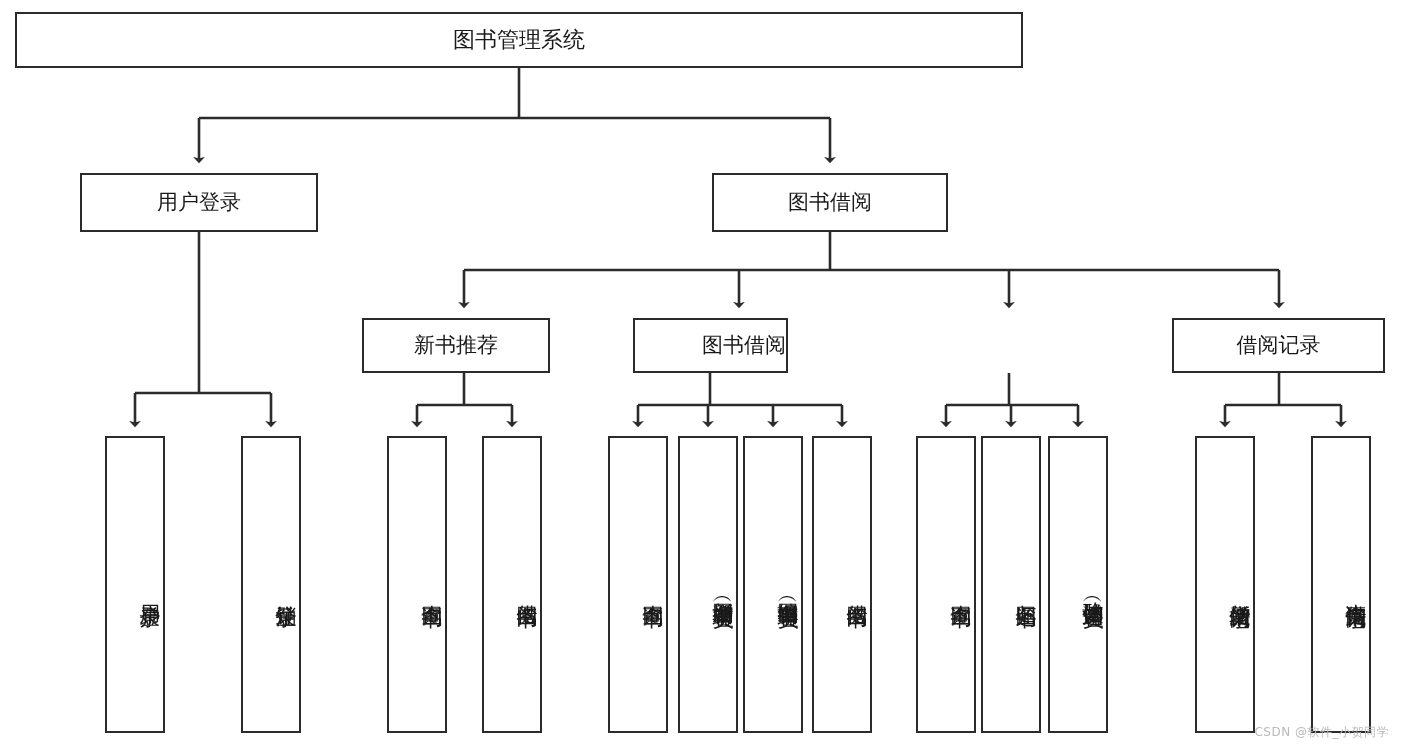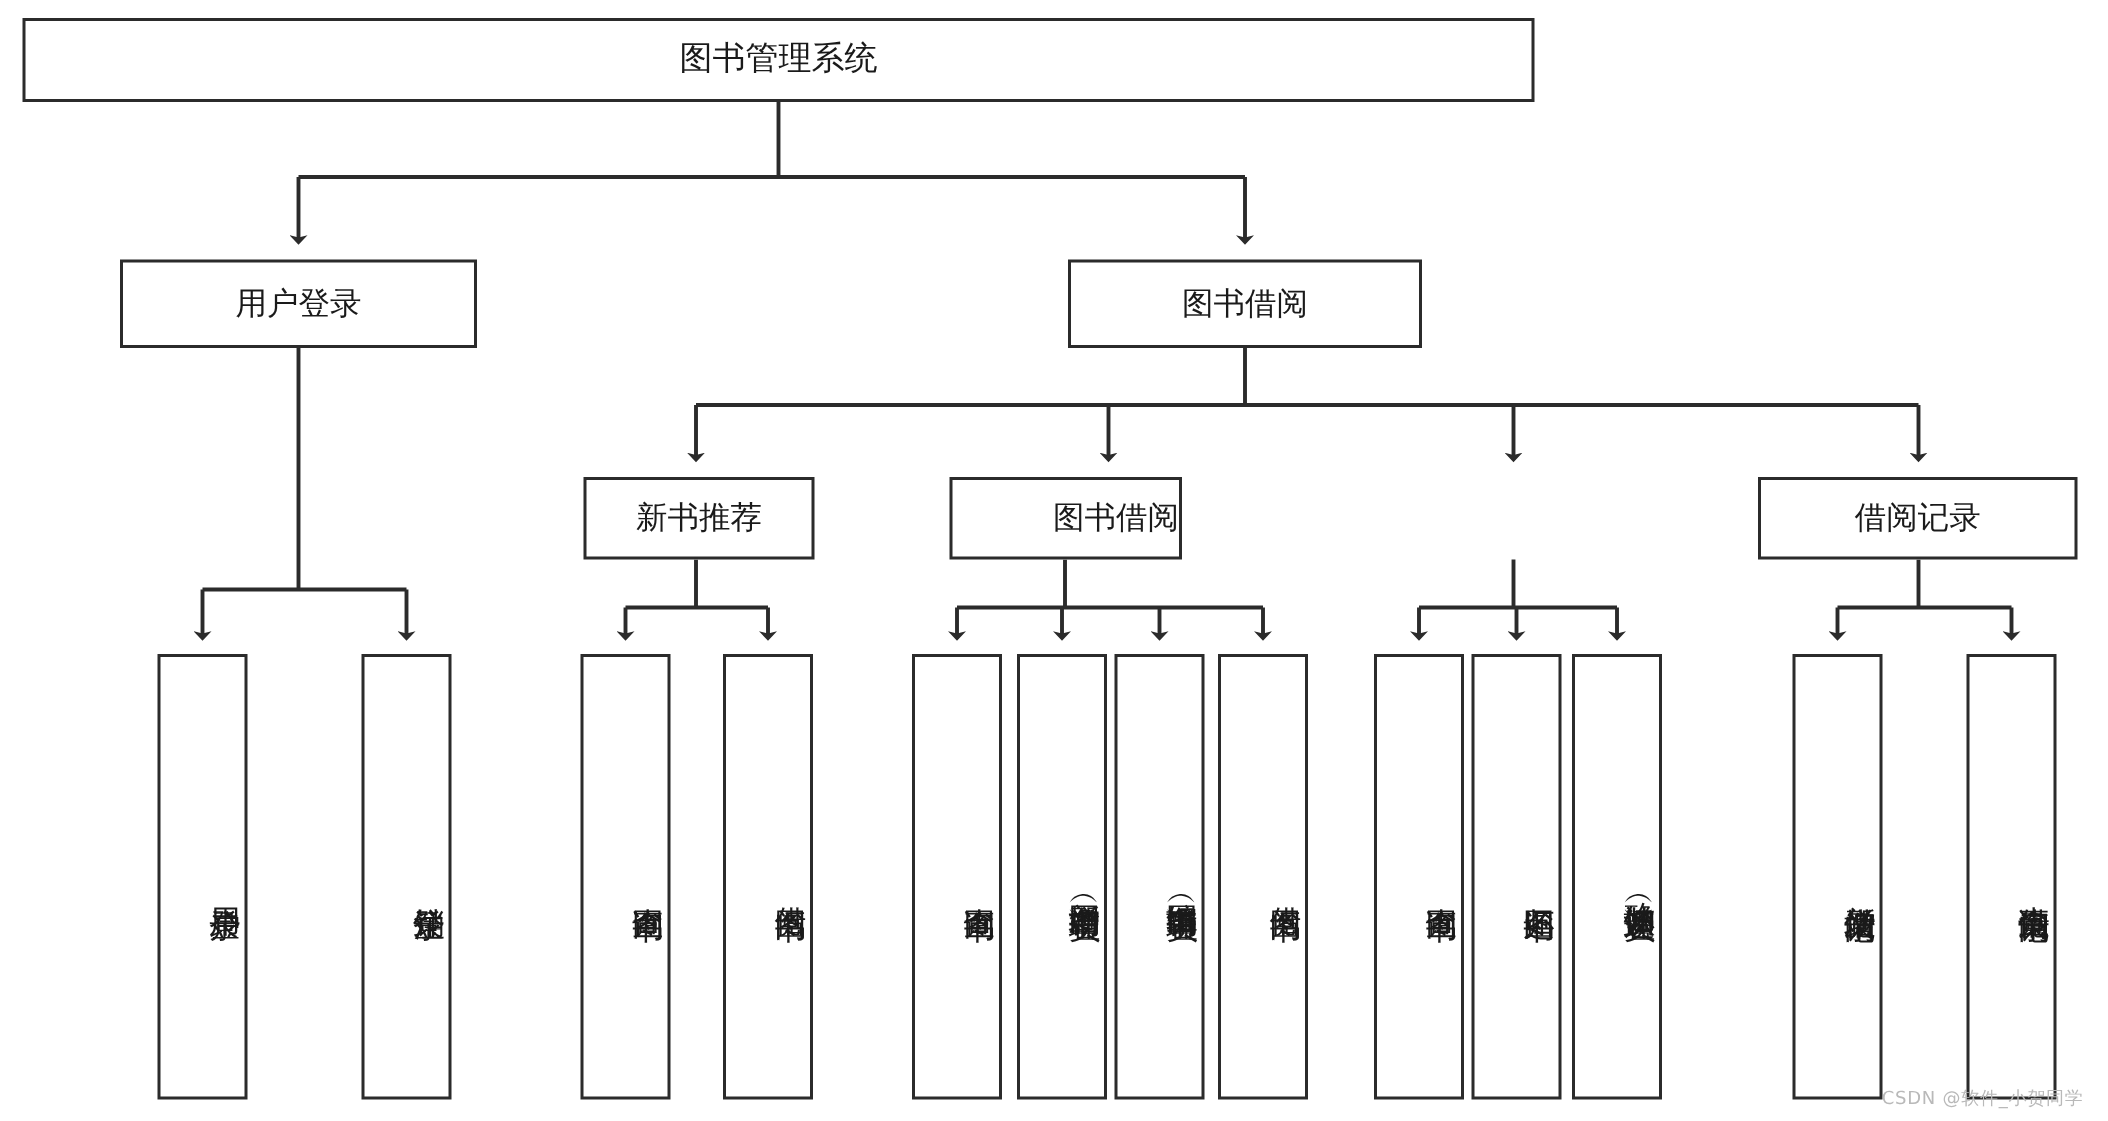--- a/index.html
+++ b/index.html
@@ -128,21 +128,21 @@
     <span>图书管理系统</span>
   </div>
 
   <div class="node horiz" style="left:80px; top:173px; width:238px; height:59px;">
     <span>用户登录</span>
   </div>
   <div class="node horiz" style="left:712px; top:173px; width:236px; height:59px;">
     <span>图书借阅</span>
   </div>
 
-  <div class="node horiz" style="left:362px; top:318px; width:154px; height:55px;margin-left:27px;">
+  <div class="node horiz" style="left:362px; top:318px; width:188px; height:55px;">
     <span>新书推荐</span>
   </div>
   <div class="node horiz" style="left:633px; top:318px; width:155px; height:55px;justify-content:flex-end;">
     <span>图书借阅</span>
   </div>
   <div class="node horiz" style="left:1172px; top:318px; width:213px; height:55px;">
     <span>借阅记录</span>
   </div>
 
   <div class="node vert" style="left:105px; top:436px; width:60px; height:297px;">

